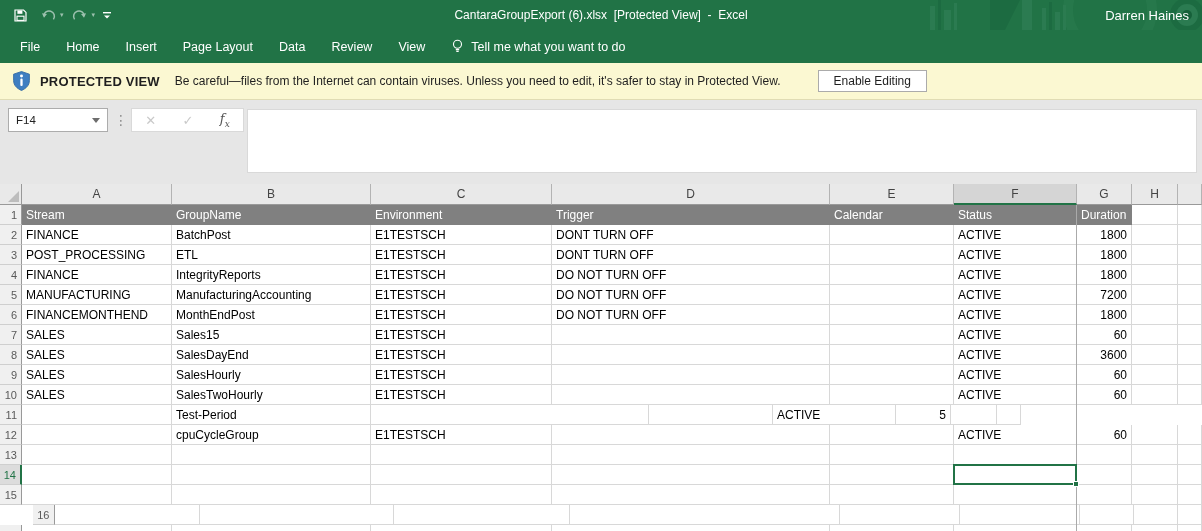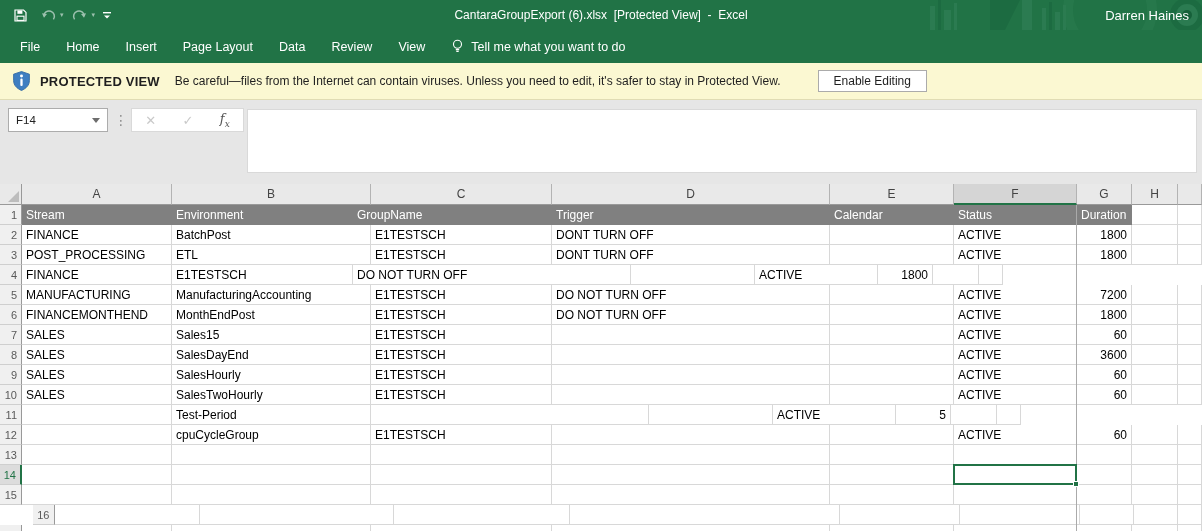--- a/index.html
+++ b/index.html
@@ -169,22 +169,22 @@
         <div class="hcell" style="width: 278px;">D</div>
         <div class="hcell" style="width: 124px;">E</div>
         <div class="hcell selhdr" style="width: 123px;">F</div>
         <div class="hcell" style="width: 55px;">G</div>
         <div class="hcell" style="width: 46px;">H</div>
         <div class="hcell" style="width: 24px;"></div>
       </div>
       <div class="row">
         <div class="gut" style="width: 22px;">1</div>
         <div class="cell fill" style="width: 150px;">Stream</div>
+        <div class="cell fill" style="width: 199px;">GroupName</div>
         <div class="cell fill" style="width: 181px;">Environment</div>
-        <div class="cell fill" style="width: 199px;">GroupName</div>
         <div class="cell fill" style="width: 278px;">Trigger</div>
         <div class="cell fill" style="width: 124px;">Calendar</div>
         <div class="cell fill" style="width: 123px;">Status</div>
         <div class="cell fill" style="width: 55px;">Duration</div>
         <div class="cell" style="width: 46px;"></div>
         <div class="cell" style="width: 24px;"></div>
       </div>
       <div class="row">
         <div class="gut" style="width: 22px;">2</div>
         <div class="cell" style="width: 150px;">FINANCE</div>
@@ -205,20 +205,21 @@
         <div class="cell" style="width: 278px;">DONT TURN OFF</div>
         <div class="cell" style="width: 124px;"></div>
         <div class="cell" style="width: 123px;">ACTIVE</div>
         <div class="cell num" style="width: 55px;">1800</div>
         <div class="cell" style="width: 46px;"></div>
         <div class="cell" style="width: 24px;"></div>
       </div>
       <div class="row">
         <div class="gut" style="width: 22px;">4</div>
         <div class="cell" style="width: 150px;">FINANCE</div>
+        <div class="cell" style="width: 199px;">IntegrityReports</div>
         <div class="cell" style="width: 181px;">E1TESTSCH</div>
         <div class="cell" style="width: 278px;">DO NOT TURN OFF</div>
         <div class="cell" style="width: 124px;"></div>
         <div class="cell" style="width: 123px;">ACTIVE</div>
         <div class="cell num" style="width: 55px;">1800</div>
         <div class="cell" style="width: 46px;"></div>
         <div class="cell" style="width: 24px;"></div>
       </div>
       <div class="row">
         <div class="gut" style="width: 22px;">5</div>

